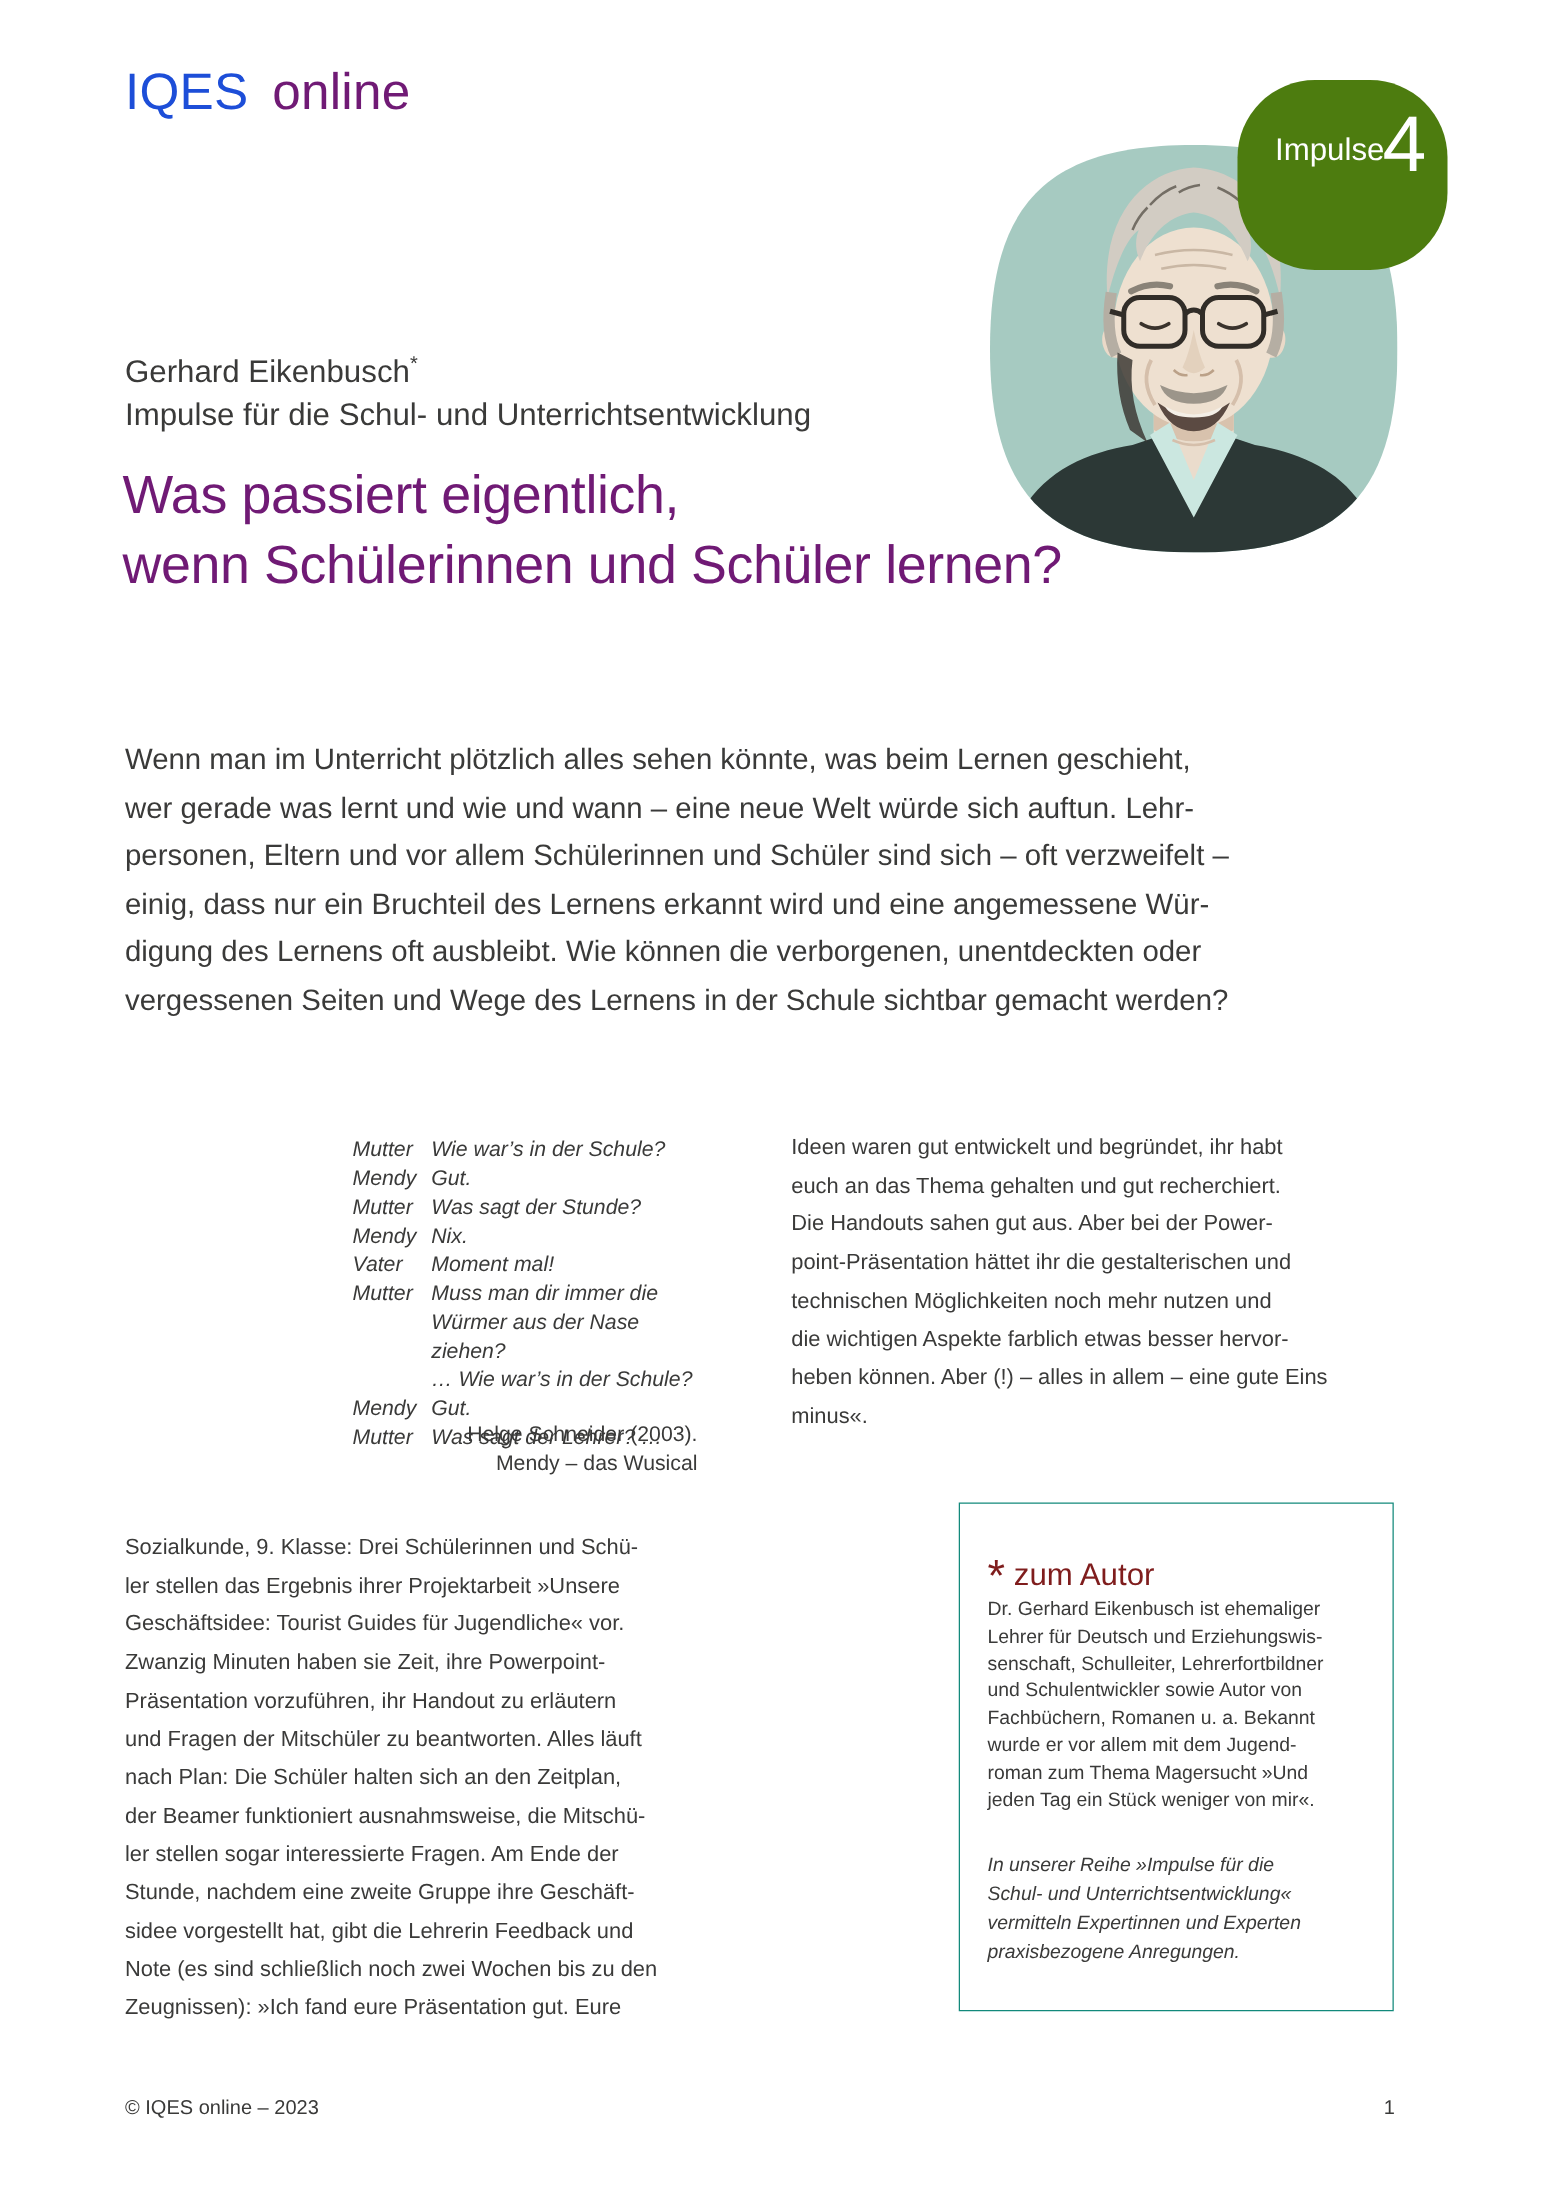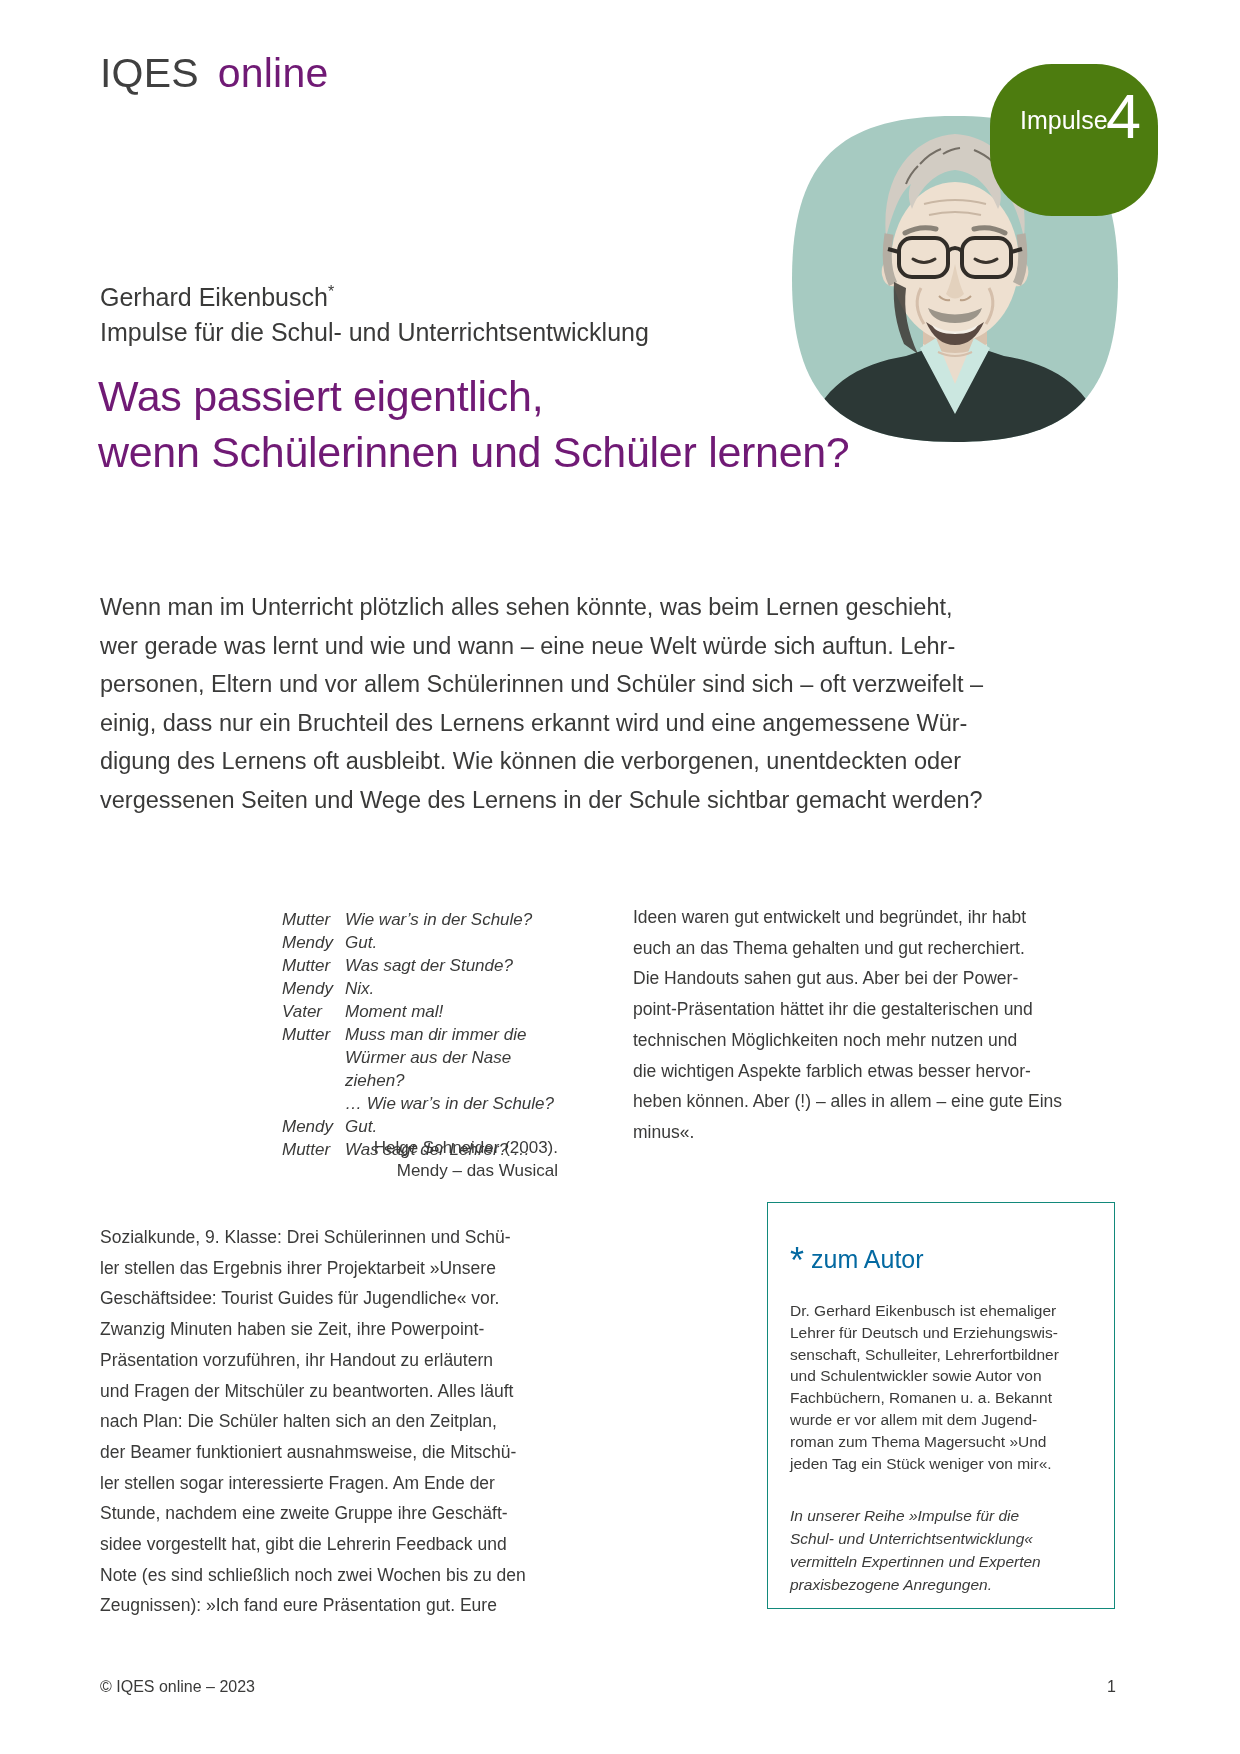--- a/index.html
+++ b/index.html
@@ -2,21 +2,21 @@
 <html lang="de"><head>
 <meta charset="utf-8">
 <style>
   html,body { margin:0; padding:0; background:#ffffff; }
   .page {
     position:relative; width:1240px; height:1754px; background:#ffffff;
     font-family:"Liberation Sans", sans-serif; color:#3a3a39; overflow:hidden;
   }
   
   .logo { position:absolute; left:100px; top:50px; font-size:41px; letter-spacing:0.2px; }
-  .logo .iqes { color:#404040; font-weight:400;margin-top:22px; }
+  .logo .iqes { color:#1d4ed8; font-weight:400;margin-top:22px; }
   .logo .online { color:#701a75; margin-left:19px; font-weight:400; }
 
   
   .portrait { position:absolute; left:788px; top:112px; width:334px; height:334px; }
 
   
   .badge {
     position:absolute; left:990px; top:64px; width:168px; height:152px;
     background:#4d7c0f; border-radius:62px; color:#ffffff;
   }
@@ -50,23 +50,23 @@
 
   
   .col-left  { position:absolute; left:100px; top:1222px; width:478px; font-size:17.5px; line-height:30.7px; white-space:pre-line; }
   .col-right { position:absolute; left:633px; top:902px;  width:486px; font-size:17.5px; line-height:30.7px; white-space:pre-line; }
 
   
   .author-box {
     position:absolute; left:767px; top:1202px; width:348px; height:407px;
     border:1.5px solid #12897b; box-sizing:border-box; padding:32px 21px 0 22px;
   }
-  .box-title { color:#0369a1; font-size:25px; }
+  .box-title { color:#7f1d1d; font-size:25px; }
   .box-title .box-ast { font-size:36px; display:inline-block; position:relative; top:5px; margin-right:7px; }
-  .box-bio  { margin-top:23px; font-size:15.5px; line-height:21.8px; white-space:pre-line; }
+  .box-bio  { font-size:15.5px; line-height:21.8px; white-space:pre-line; }
   .box-note { margin-top:30px; font-size:15.5px; line-height:23px; font-style:italic; white-space:pre-line; }
 
   
   .footer-left { position:absolute; left:100px; top:1678px; font-size:16px; }
   .footer-page { position:absolute; left:1076px; top:1678px; width:40px; text-align:right; font-size:16px; }
 </style>
 </head>
 <body>
 
 <div class="page">

